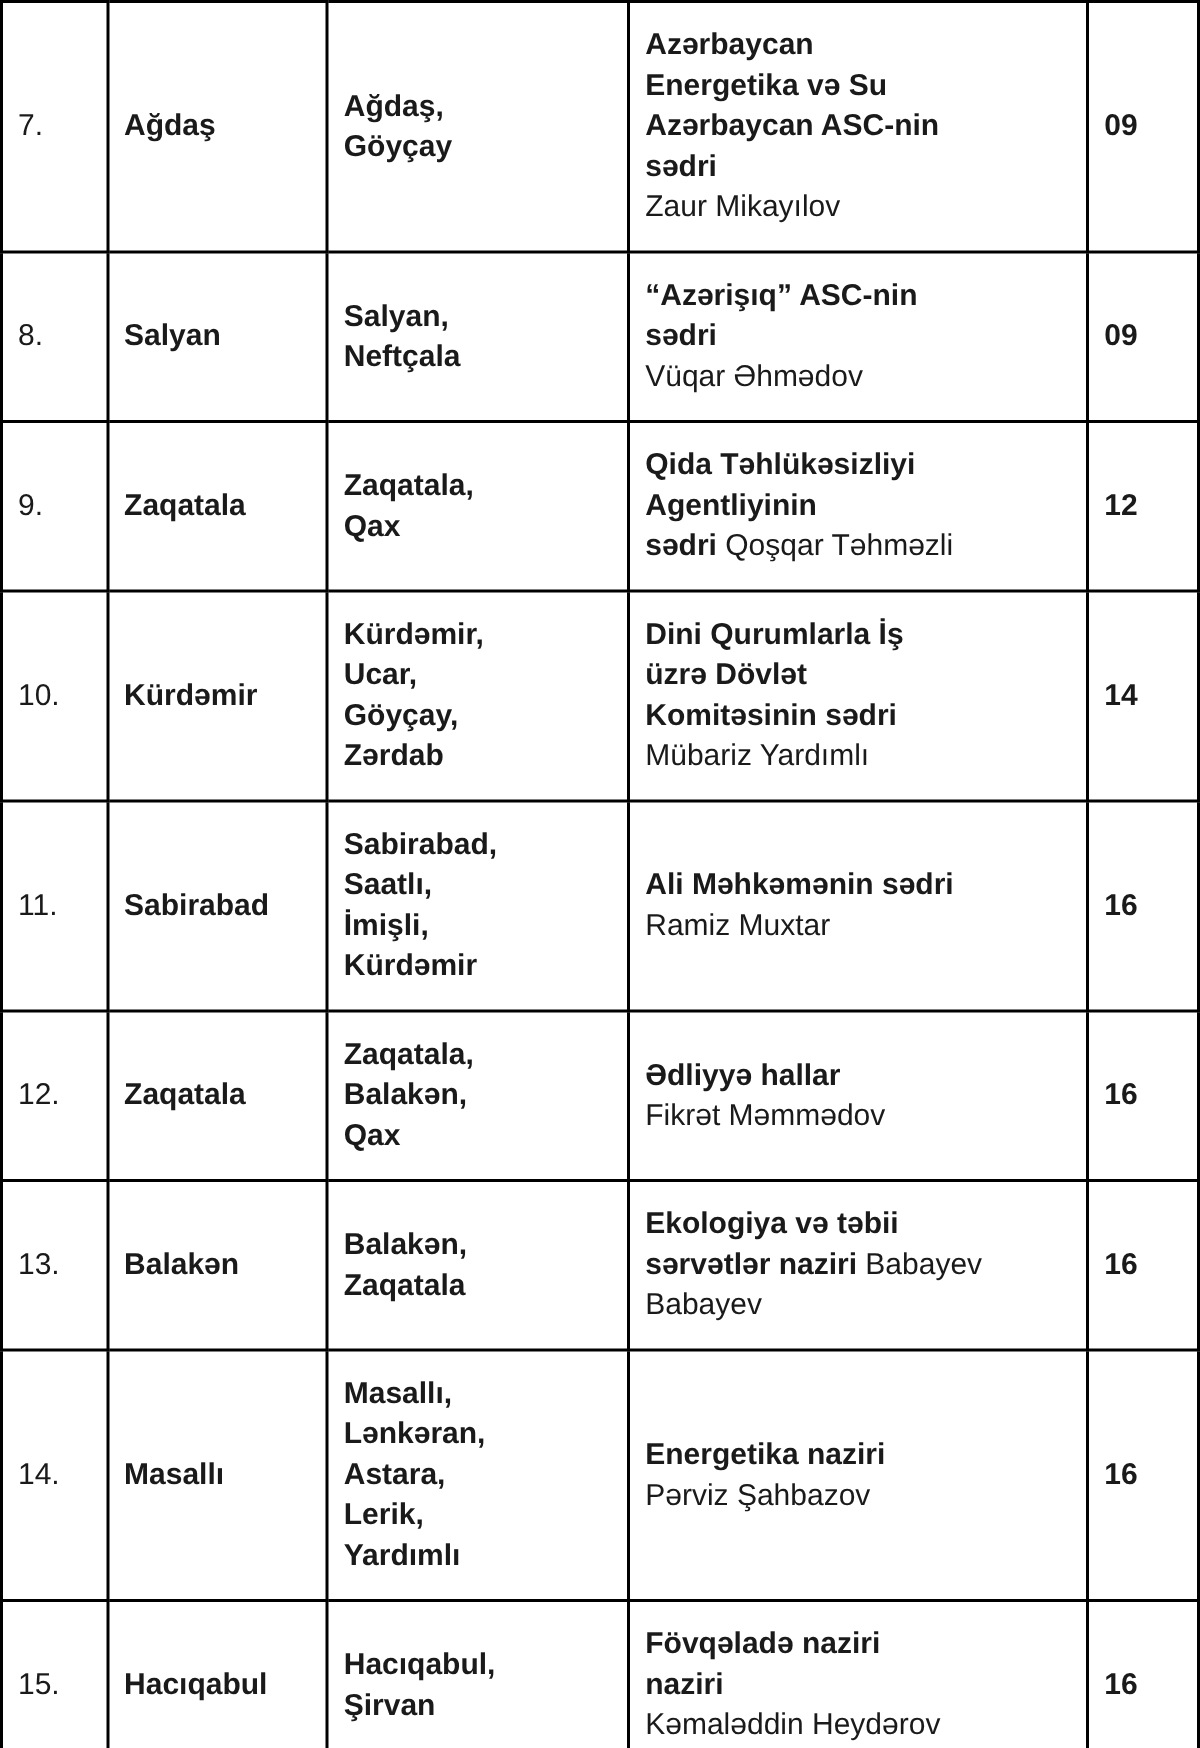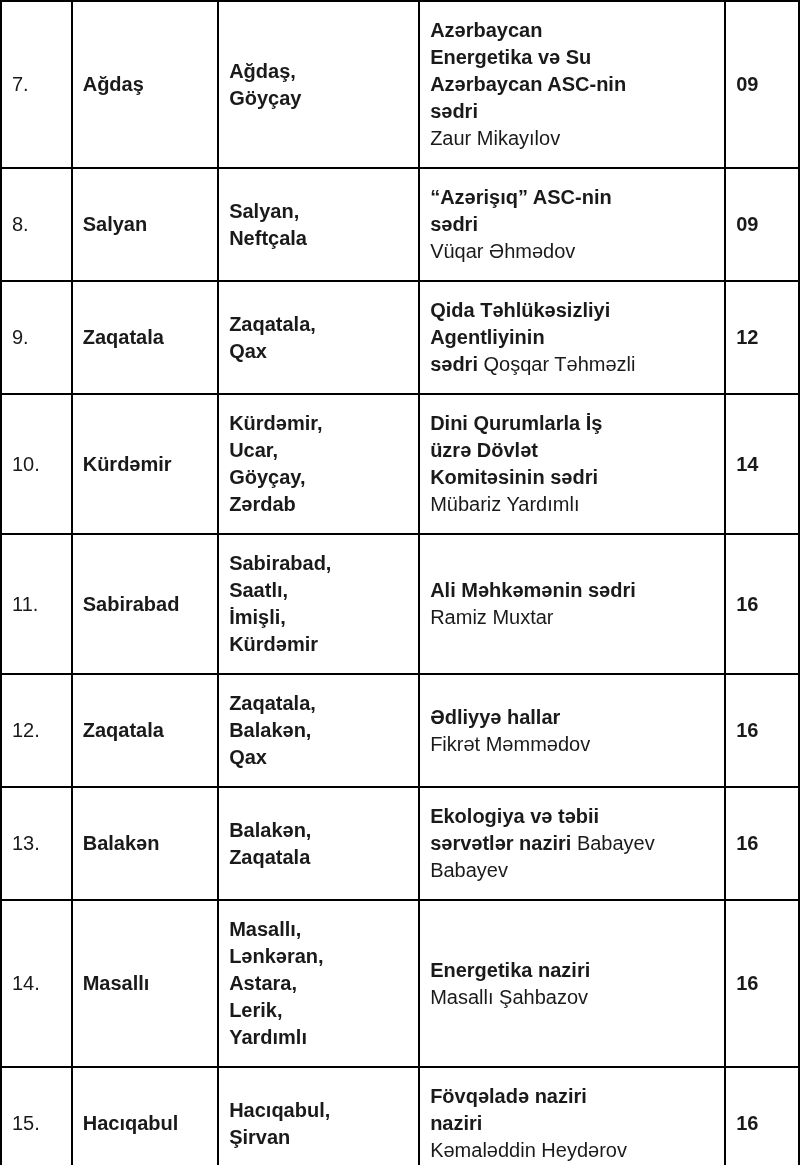--- a/index.html
+++ b/index.html
@@ -166,21 +166,21 @@
     <td class="col-num">
       <span>14.</span>
     </td>
     <td class="col-district">
       <span>Masallı</span>
     </td>
     <td class="col-areas">
       <span>Masallı,<br>Lənkəran,<br>Astara,<br>Lerik,<br>Yardımlı</span>
     </td>
     <td class="col-office">
-      <span><span class="b">Energetika naziri</span><br><span>Masallı Şahbazov</span></span>
+      <span><span class="b">Energetika naziri</span><br><span>Pərviz Şahbazov</span></span>
     </td>
     <td class="col-code">
       <span>16</span>
     </td>
   </tr>
         <tr>
     <td class="col-num">
       <span>15.</span>
     </td>
     <td class="col-district">

